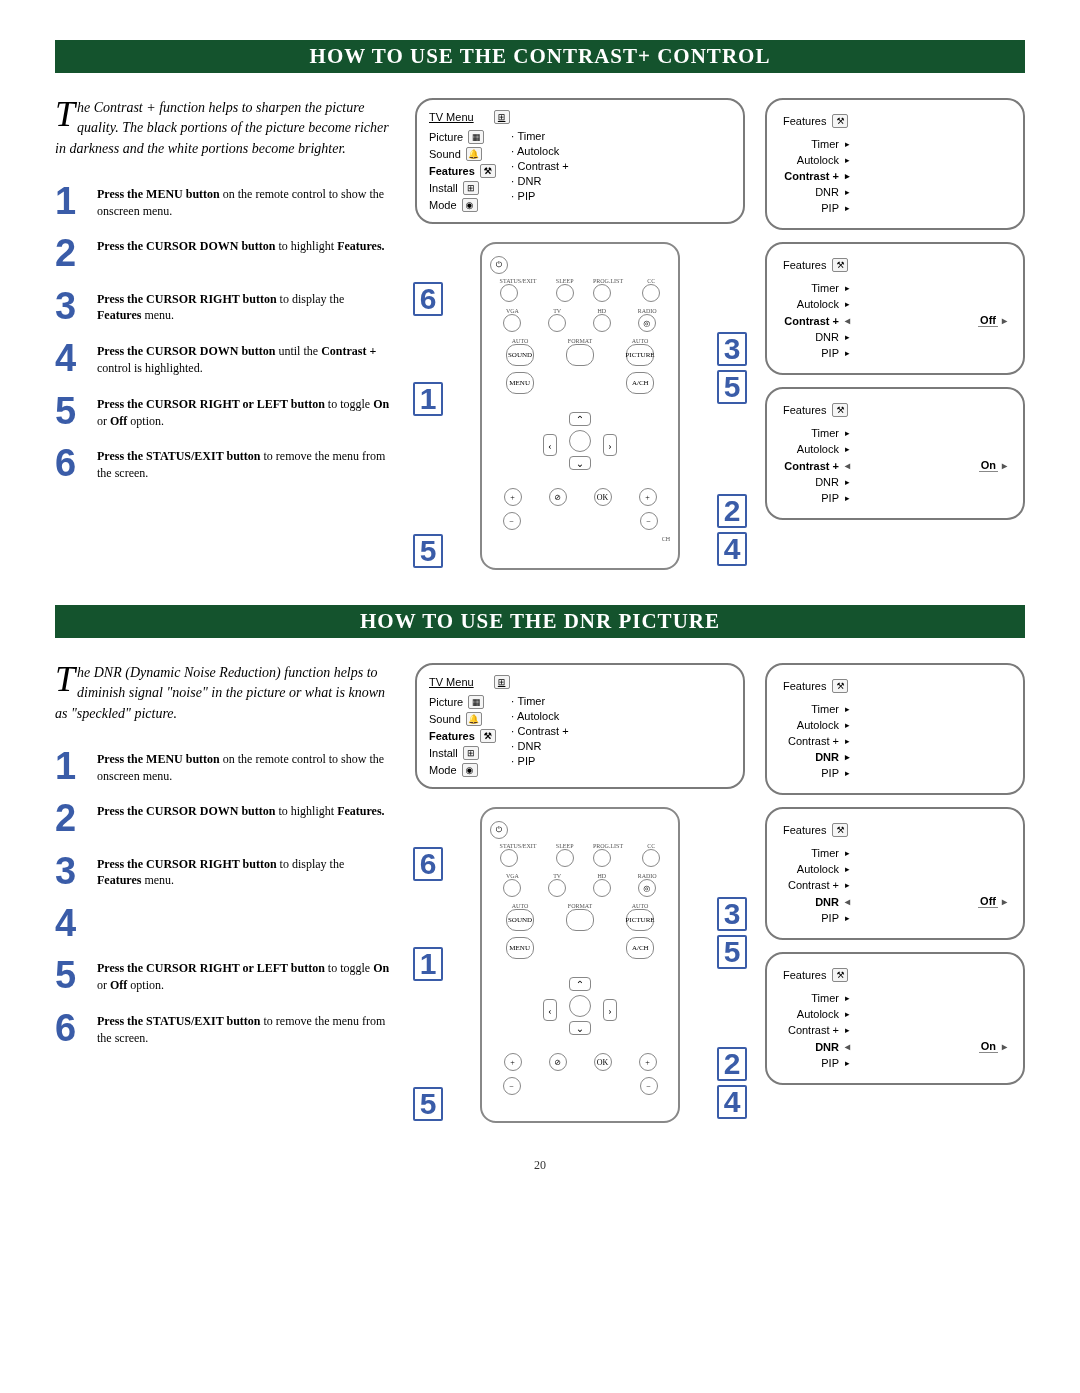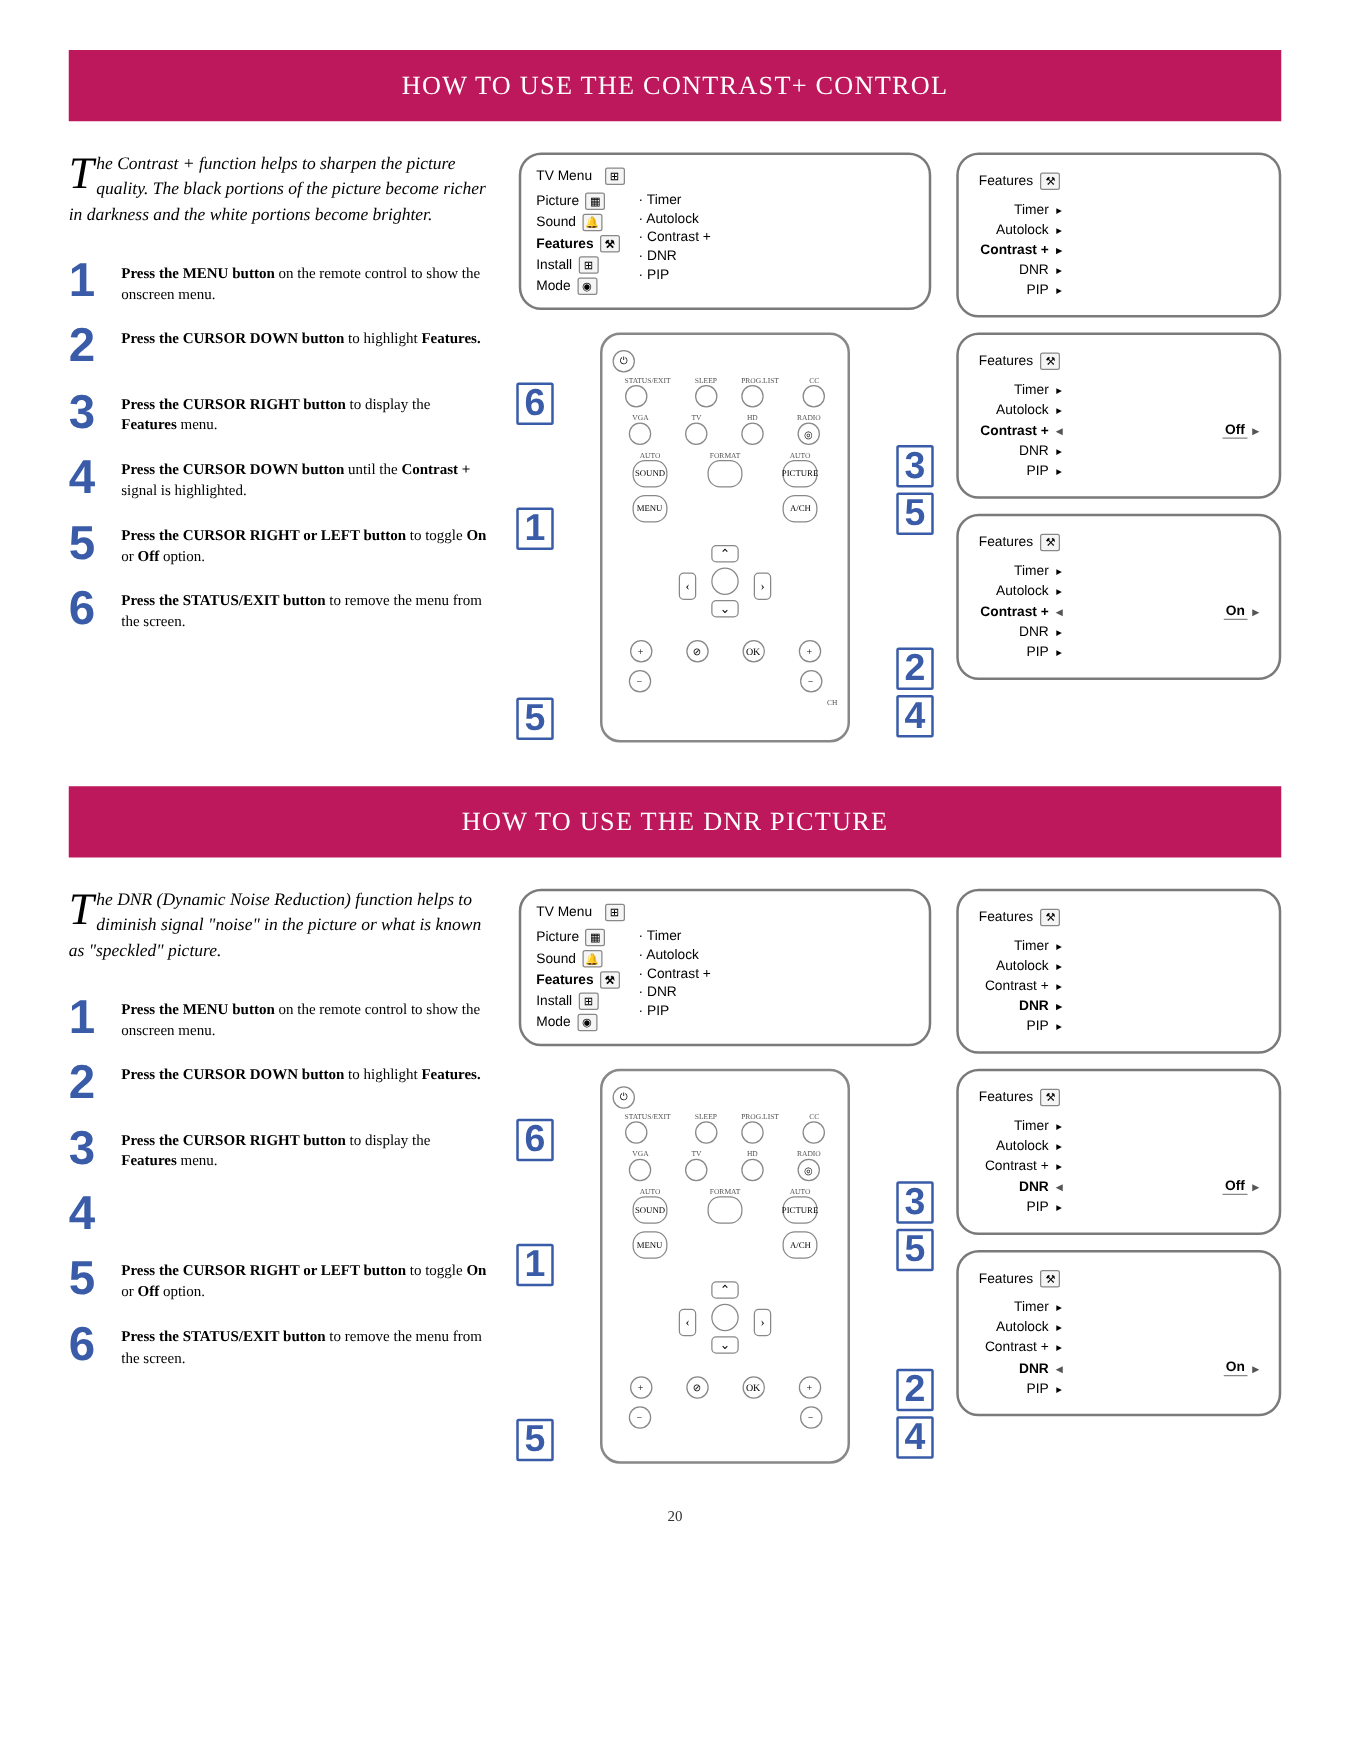--- a/index.html
+++ b/index.html
@@ -6,25 +6,25 @@
   body {
     font-family: Georgia, 'Times New Roman', serif;
     background: #fff;
     width: 1080px;
     min-height: 1393px;
     padding: 40px 55px 30px 55px;
     color: #000;
   }
   .section { margin-bottom: 35px; }
   .title-bar {
-    background: #be185d;
+    background: #14532d;
     color: #fff;
     text-align: center;
-    padding: 16px 0;
-    font-weight: normal;
+    padding: 4px 0;
+    font-weight: bold;
     font-size: 21px;
     font-variant: small-caps;
     letter-spacing: 1px;
     margin-bottom: 25px;
     font-family: Georgia, serif;
   }
   .two-col { display: flex; gap: 25px; }
   .left-col { flex: 0 0 335px; }
   .right-col { flex: 1; display: flex; gap: 20px; }
   .intro {
@@ -65,21 +65,21 @@
   .screens-col { flex: 0 0 260px; display: flex; flex-direction: column; gap: 12px; }
   .tv-screen, .menu-box {
     border: 2px solid #7a7a7a;
     border-radius: 18px;
     padding: 10px 12px;
     font-family: Arial, sans-serif;
     font-size: 11px;
     background: #fff;
   }
   .tv-screen { margin-bottom: 18px; }
-  .tv-header { display: flex; align-items: center; gap: 10px; margin-bottom: 6px; font-size: 11px; }
+  .tv-header { display: flex; align-items: center; gap: 20px; margin-bottom: 6px; font-size: 11px; text-decoration: underline; }
   .icon-box {
     width: 16px; height: 14px; border: 1px solid #888; border-radius: 2px;
     display: inline-flex; align-items: center; justify-content: center;
     font-size: 9px; background: #f5f5f5;
   }
   .tv-body { display: flex; gap: 15px; }
   .tv-list { display: flex; flex-direction: column; gap: 3px; }
   .tv-list-item { display: flex; align-items: center; gap: 5px; }
   .tv-list-item.bold { font-weight: bold; }
   .sub-list { font-size: 11px; }
@@ -155,21 +155,21 @@
         <div class="step">
             <div class="step-num">2</div>
             <div class="step-text"><b>Press the CURSOR DOWN button</b><span> to highlight </span><b>Features.</b></div>
           </div>
         <div class="step">
             <div class="step-num">3</div>
             <div class="step-text"><b>Press the CURSOR RIGHT button</b><span> to display the </span><b>Features</b><span> menu.</span></div>
           </div>
         <div class="step">
             <div class="step-num">4</div>
-            <div class="step-text"><b>Press the CURSOR DOWN button</b><span> until the </span><b>Contrast +</b><span> signal is highlighted.</span></div>
+            <div class="step-text"><b>Press the CURSOR DOWN button</b><span> until the </span><b>Contrast +</b><span> control is highlighted.</span></div>
           </div>
         <div class="step">
             <div class="step-num">5</div>
             <div class="step-text"><b>Press the CURSOR RIGHT or LEFT button</b><span> to toggle </span><b>On</b><span> or </span><b>Off</b><span> option.</span></div>
           </div>
         <div class="step">
             <div class="step-num">6</div>
             <div class="step-text"><b>Press the STATUS/EXIT button</b><span> to remove the menu from the screen.</span></div>
           </div>
       </div>

